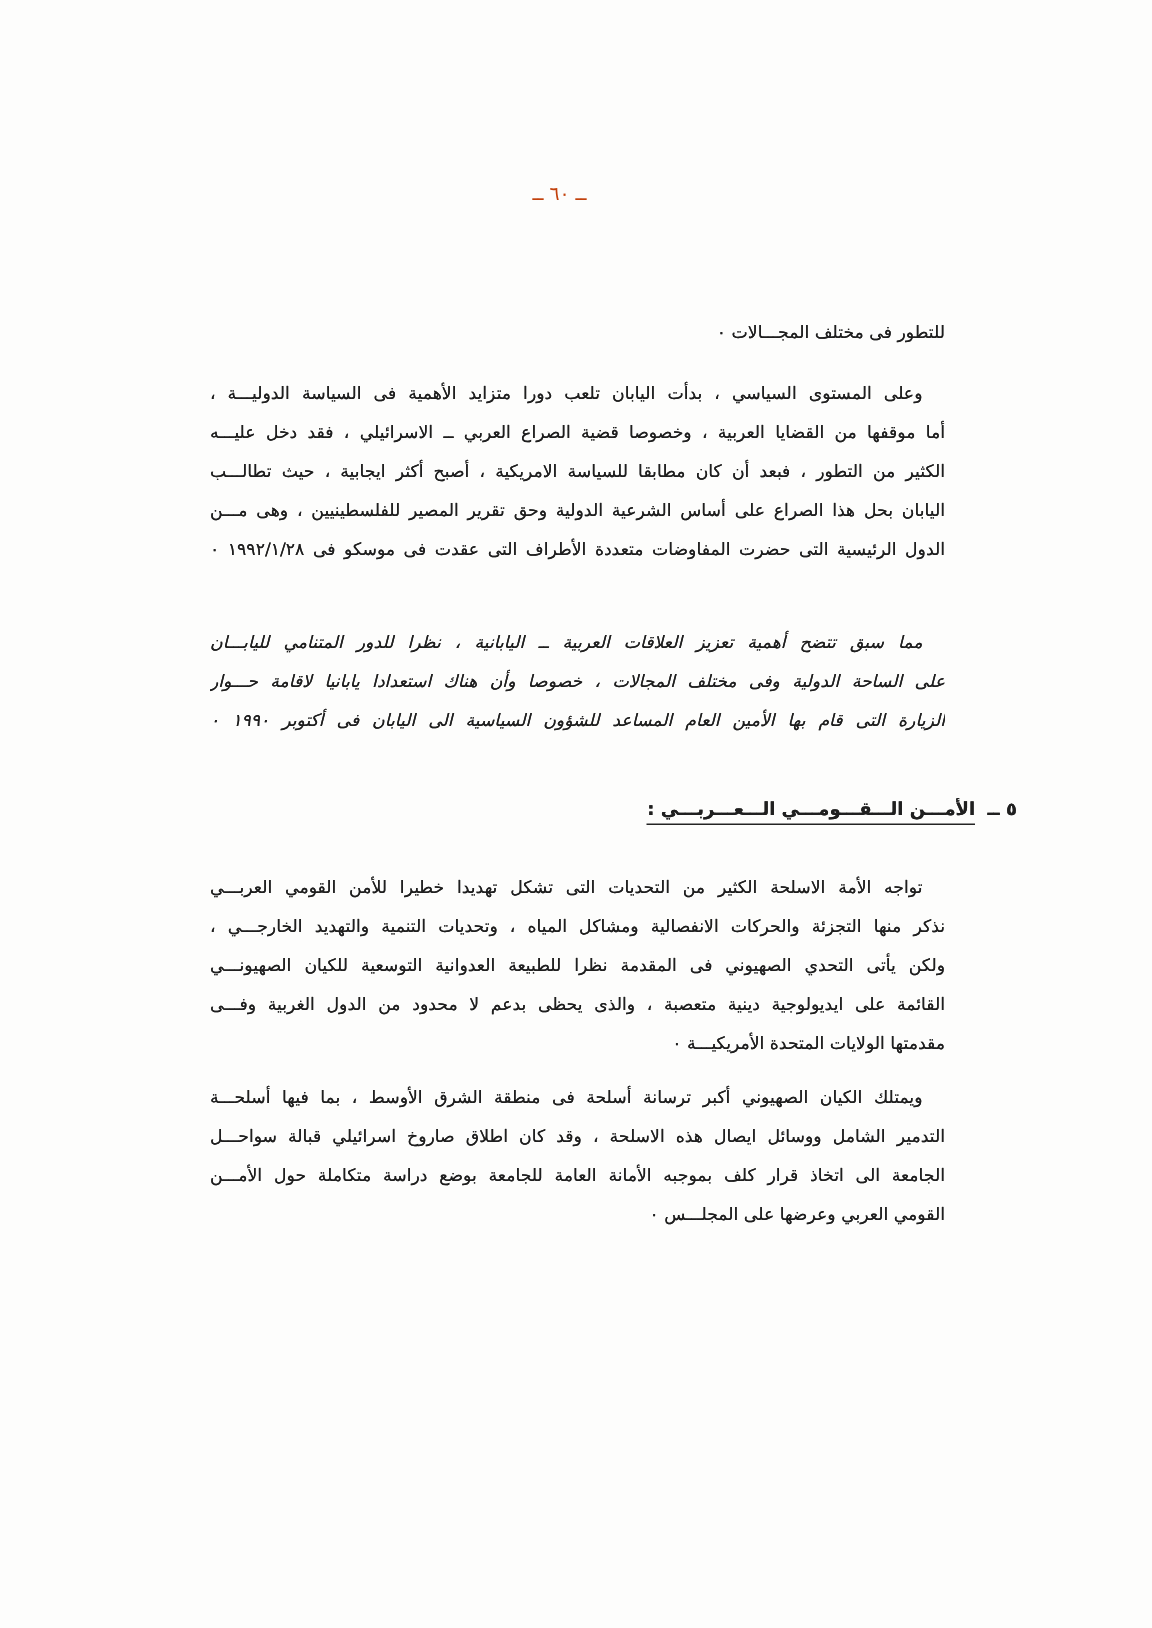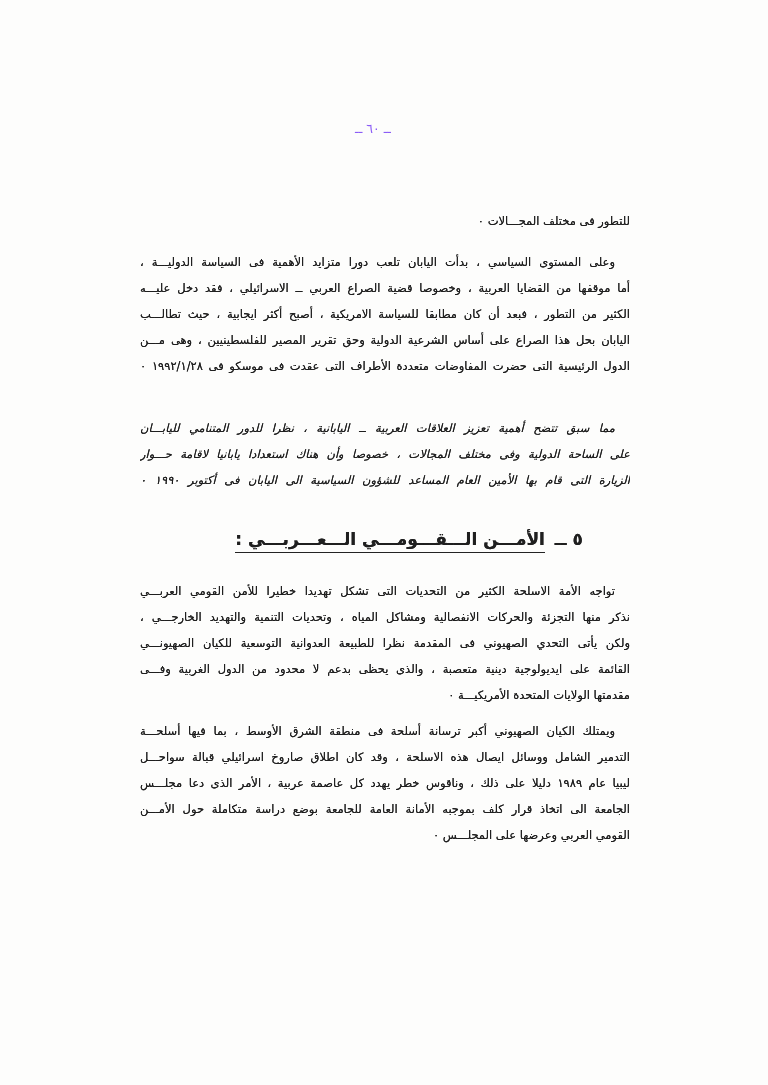--- a/index.html
+++ b/index.html
@@ -19,21 +19,21 @@
   }
   .page-number {
     position: absolute;
     top: 121px;
     left: 0;
     width: 100%;
     text-align: center;
     text-indent: 22px;
     direction: rtl;
     font-size: 12.5px;
-    color: #8b5cf6;
+    color: #c2410c;
   }
   .content {
     position: absolute;
     top: 208px;
     left: 140px;
     width: 490px;
     direction: rtl;
     font-size: 11.5px;
     line-height: 26px;
     text-shadow: 0 0 0.4px #2a2a2a;
@@ -50,23 +50,23 @@
   }
   .line.indent {
     padding-right: 15px;
   }
   .block-b1 { margin-top: 15px; }
   .block-b2 { margin-top: 36px; font-style: italic; }
   .heading {
     margin-top: 33px;
     margin-right: -48px;
     height: 26px;
-    text-align: center;
+    text-align: right;
     font-weight: bold;
-    font-size: 17px;
+    font-size: 12px;
     white-space: nowrap;
   }
   .heading .sec-num {
     padding-left: 4px;
   }
   .heading .sec-title {
     border-bottom: 1.5px solid #242424;
     padding-bottom: 3px;
   }
   .block-b4 { margin-top: 26px; }
@@ -108,19 +108,18 @@
       <div class="line indent">تواجه الأمة الاسلحة الكثير من التحديات التى تشكل تهديدا خطيرا للأمن القومي العربـــي</div>
       <div class="line">نذكر منها التجزئة والحركات الانفصالية ومشاكل المياه ، وتحديات التنمية والتهديد الخارجـــي ،</div>
       <div class="line">ولكن يأتى التحدي الصهيوني فى المقدمة نظرا للطبيعة العدوانية التوسعية للكيان الصهيونـــي</div>
       <div class="line">القائمة على ايديولوجية دينية متعصبة ، والذى يحظى بدعم لا محدود من الدول الغربية وفـــى</div>
       <div class="line short">مقدمتها الولايات المتحدة الأمريكيـــة ٠</div>
     </div>
 
     <div class="block-b5">
       <div class="line indent">ويمتلك الكيان الصهيوني أكبر ترسانة أسلحة فى منطقة الشرق الأوسط ، بما فيها أسلحـــة</div>
       <div class="line">التدمير الشامل ووسائل ايصال هذه الاسلحة ، وقد كان اطلاق صاروخ اسرائيلي قبالة سواحـــل</div>
-      <div class="line">ليبيا عام ١٩٨٩ دليلا على ذلك ، وناقوس خطر يهدد كل عاصمة عربية ، الأمر الذى دعا مجلـــس</div>
       <div class="line">الجامعة الى اتخاذ قرار كلف بموجبه الأمانة العامة للجامعة بوضع دراسة متكاملة حول الأمـــن</div>
       <div class="line short">القومي العربي وعرضها على المجلـــس ٠</div>
     </div>
 
   </div>
 </div>
 
 </body></html>

